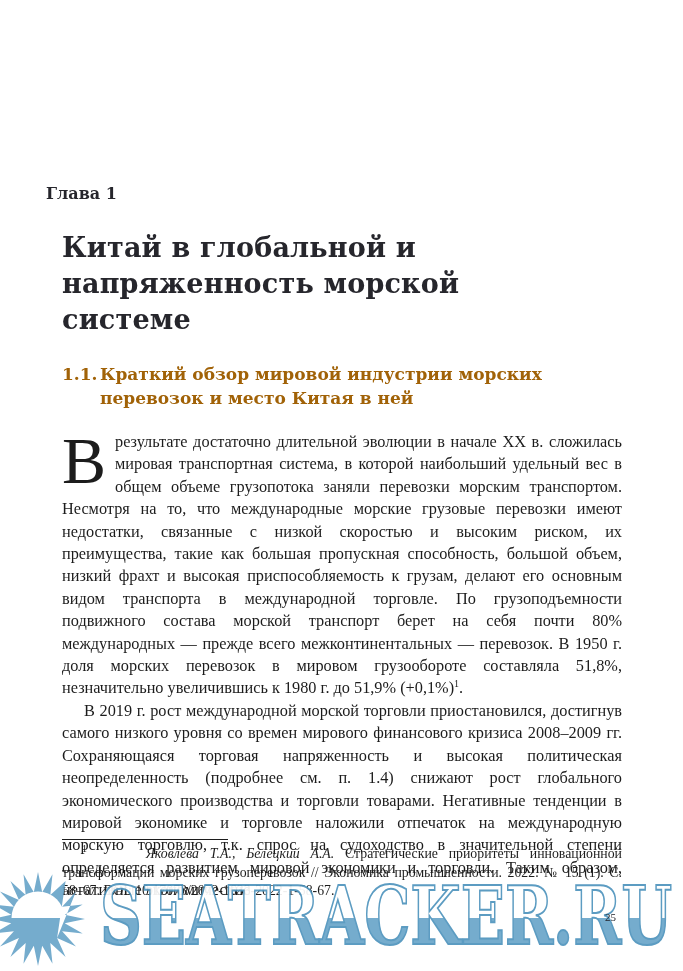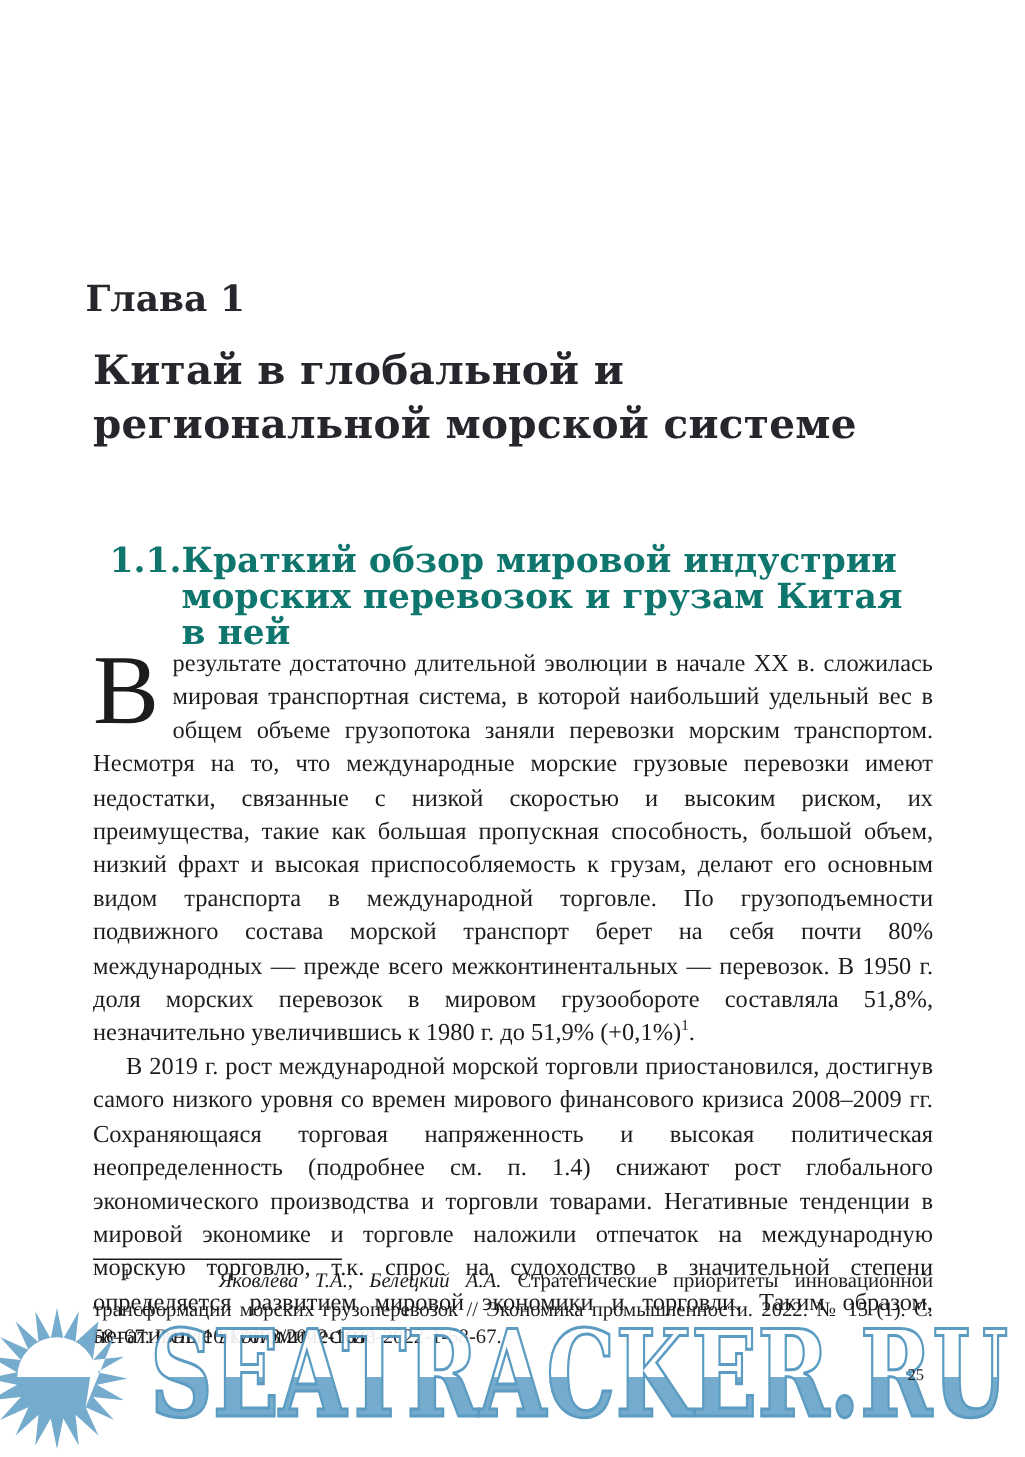--- a/index.html
+++ b/index.html
@@ -9,35 +9,35 @@
     font-family: "Liberation Serif", serif;
     color: #1c1c1c;
     position: relative;
     overflow: hidden;
   }
   .page {
     position: absolute; inset: 0;
     background: #ffffff;
   }
   .chapter-label {
-    position: absolute; left: 57px; top: 184px;
+    position: absolute; left: 46px; top: 184px;
     font-family: "DejaVu Serif", serif;
-    font-size: 24px; font-weight: bold; color: #26262c;
+    font-size: 16px; font-weight: bold; color: #26262c;
   }
   .chapter-title {
     position: absolute; left: 62px; top: 230px; width: 510px;
     font-family: "DejaVu Serif", serif;
     font-size: 27px; font-weight: bold; line-height: 36px; color: #26262c;
     letter-spacing: 0.2px;
   }
   .section-heading {
     position: absolute; left: 62px; top: 362px; width: 560px;
     display: flex;
     font-family: "DejaVu Serif", serif;
-    font-size: 23px; font-weight: bold; line-height: 24px; color: #0f766e; justify-content: center;
+    font-size: 17px; font-weight: bold; line-height: 24px; color: #a16207;
   }
   .section-num { flex: 0 0 38px; }
   .section-title { flex: 0 1 490px; }
   .body-text {
     position: absolute; left: 62px; top: 431px; width: 560px;
     font-size: 16.3px; line-height: 22.4px;
     text-align: justify;
   }
   .body-text p { margin: 0; }
   .dropcap {
@@ -76,25 +76,25 @@
     z-index: 5;
   }
 </style>
 </head>
 <body>
 
 <div class="page">
 
   <div class="chapter-label">Глава 1</div>
 
-  <h1 class="chapter-title" style="margin:0;">Китай в глобальной и региональной морской системе</h1>
+  <h1 class="chapter-title" style="margin:0;">Китай в глобальной и напряженность морской системе</h1>
 
   <div class="section-heading">
     <span class="section-num">1.1.</span>
-    <span class="section-title">Краткий обзор мировой индустрии морских перевозок и грузам Китая в ней</span>
+    <span class="section-title">Краткий обзор мировой индустрии морских перевозок и место Китая в ней</span>
   </div>
 
   <div class="body-text">
     <p><span class="dropcap">В</span><span>результате достаточно длительной эволюции в начале XX в. сложилась мировая транспортная система, в которой наибольший удельный вес в общем объеме грузопотока заняли перевозки морским транспортом. Несмотря на то, что международные морские грузовые перевозки имеют недостатки, связанные с низкой скоростью и высоким риском, их преимущества, такие как большая пропускная способность, большой объем, низкий фрахт и высокая приспособляемость к грузам, делают его основным видом транспорта в международной торговле. По грузоподъемности подвижного состава морской транспорт берет на себя почти 80% международных — прежде всего межконтинентальных — перевозок. В 1950 г. доля морских перевозок в мировом грузообороте составляла 51,8%, незначительно увеличившись к 1980 г. до 51,9% (+0,1%)</span><sup class="fn-ref">1</sup><span>.</span></p>
     <p class="par-indent">В 2019 г. рост международной морской торговли приостановился, достигнув самого низкого уровня со времен мирового финансового кризиса 2008–2009 гг. Сохраняющаяся торговая напряженность и высокая политическая неопределенность (подробнее см. п. 1.4) снижают рост глобального экономического производства и торговли товарами. Негативные тенденции в мировой экономике и торговле наложили отпечаток на международную морскую торговлю, т.к. спрос на судоходство в значительной степени определяется развитием мировой экономики и торговли. Таким образом, негативные экономические</p>
   </div>
 
   <div class="footnote-rule"></div>
 
   <p class="footnote"><sup class="fn-ref">1</sup><span class="authors"> Яковлева Т.А., Белецкий А.А.</span><span> Стратегические приоритеты инновационной трансформации морских грузоперевозок // Экономика промышленности. 2022. № 15 (1). С. 58–67. DOI: 10.17073/2072-1633-2022-1-58-67.</span></p>

